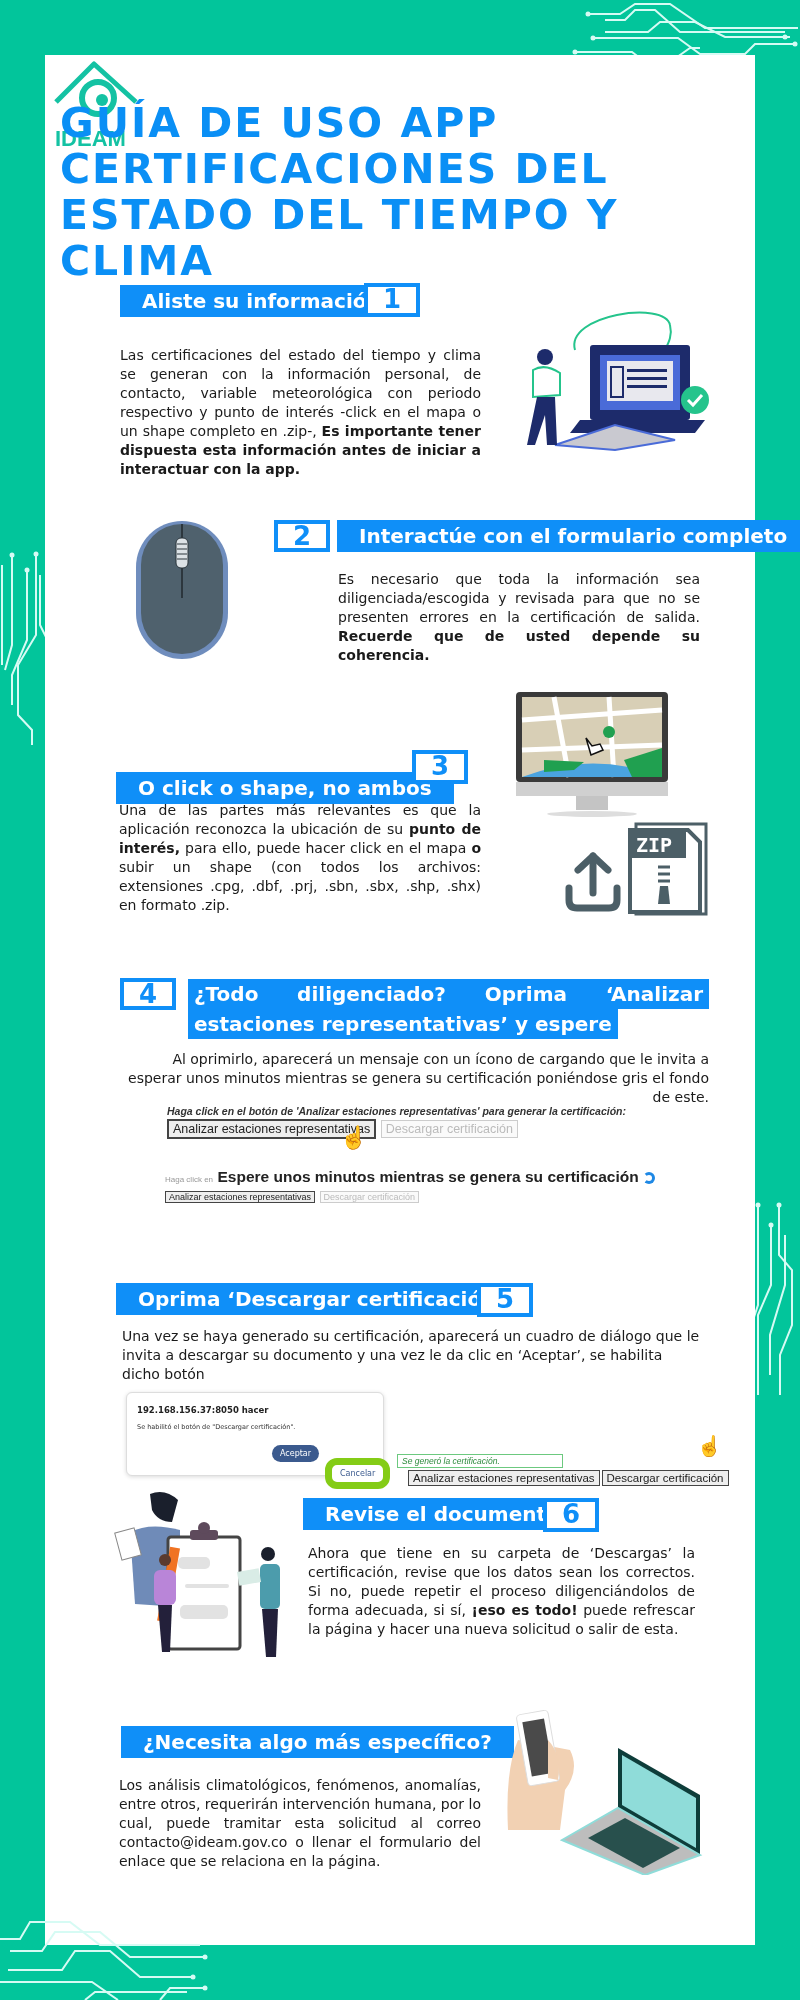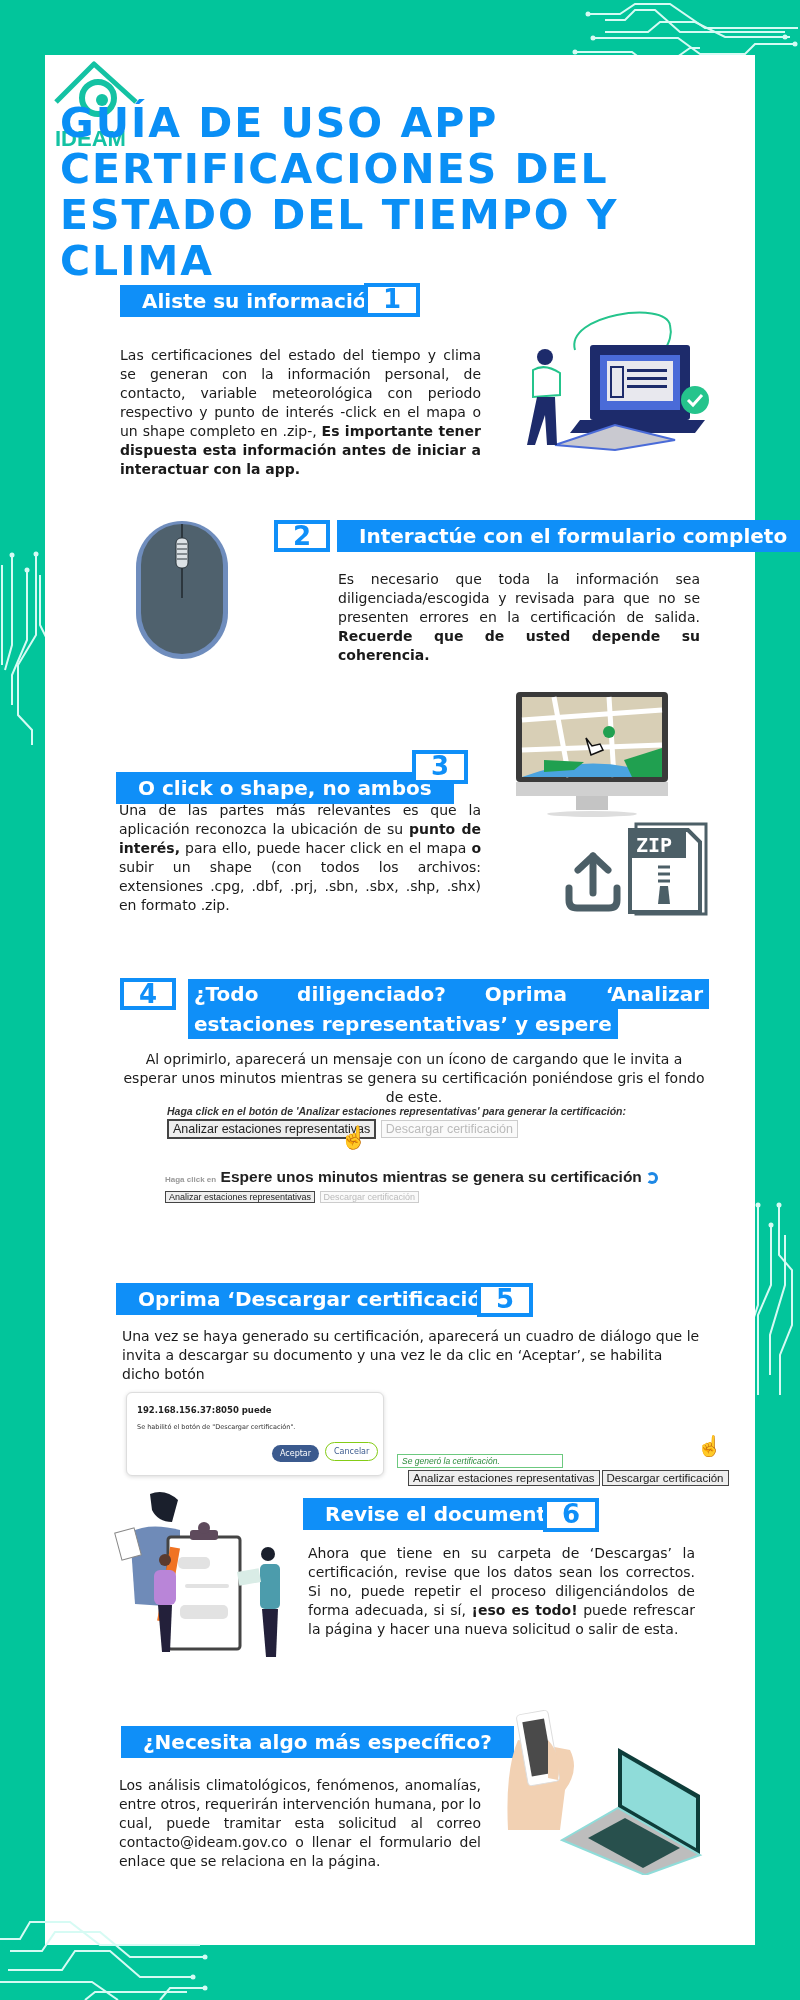--- a/index.html
+++ b/index.html
@@ -187,51 +187,51 @@
       <line x1="30" y1="59" x2="42" y2="59"></line>
     </g>
   <polygon points="32,64 40,64 42,82 30,82" fill="#4c5f67"></polygon>
 </svg>
 
 <div class="num" style="left:120px;top:978px;width:56px;height:32px;">4</div>
 <div class="hdr" style="left:188px;top:979px;width:521px;padding:2px 6px;line-height:26px;white-space:normal;">
   <div style="text-align:justify;text-align-last:justify;">¿Todo diligenciado? Oprima ‘Analizar</div>
 </div>
 <div class="hdr" style="left:188px;top:1009px;padding:2px 6px;">estaciones representativas’  y espere</div>
-<div class="para" style="left:119px;top:1050px;width:590px;text-align:center;">Al oprimirlo, aparecerá un mensaje con un ícono de cargando que le invita a esperar unos minutos mientras se genera su certificación poniéndose gris el fondo de este.</div>
+<div class="para" style="left:119px;top:1050px;width:590px;text-align:right;">Al oprimirlo, aparecerá un mensaje con un ícono de cargando que le invita a esperar unos minutos mientras se genera su certificación poniéndose gris el fondo de este.</div>
 
 <div class="abs" style="left:167px;top:1105px;width:500px;">
   <div class="ui-note">Haga click en el botón de 'Analizar estaciones representativas' para generar la certificación:</div>
   <div style="margin-top:2px;">
     <span class="ui-btn" style="font-size:12.5px;border-width:2px;">Analizar estaciones representativas</span>
     <span class="ui-btn disabled" style="font-size:12.5px;">Descargar certificación</span>
   </div>
   <span class="abs" style="left:173px;top:22px;font-size:22px;line-height:22px;">☝</span>
 </div>
 <div class="abs" style="left:165px;top:1168px;width:500px;">
   <div style="white-space:nowrap;">
-    <span style="font-size:8px;color:#999;filter:blur(0.6px);font-weight:bold;">Haga click en</span>
+    <span style="font-size:8px;color:#999;filter:blur(0.6px);">Haga click en</span>
     <span style="font-weight:bold;font-size:15.5px;color:#222;">Espere unos minutos mientras se genera su certificación</span>
     <span style="display:inline-block;width:12px;height:12px;border:3px solid #1e88e5;border-left-color:transparent;border-radius:50%;vertical-align:middle;"></span>
   </div>
   <div>
     <span class="ui-btn" style="font-size:9px;padding:0 3px;">Analizar estaciones representativas</span>
     <span class="ui-btn disabled" style="font-size:9px;padding:0 3px;">Descargar certificación</span>
   </div>
 </div>
 
 <div class="hdr" style="left:116px;top:1283px;">Oprima ‘Descargar certificación’</div>
 <div class="num" style="left:477px;top:1283px;width:56px;height:34px;">5</div>
 <div class="para" style="left:122px;top:1327px;width:580px;text-align:left;">Una vez se haya generado su certificación, aparecerá un cuadro de diálogo que le invita a descargar su documento y una vez le da clic en ‘Aceptar’, se habilita dicho botón</div>
 
 <div class="dialog" style="left:126px;top:1392px;width:258px;height:84px;">
-  <div style="position:absolute;left:10px;top:12px;font-size:8.5px;font-weight:bold;color:#222;">192.168.156.37:8050 puede</div>
+  <div style="position:absolute;left:10px;top:12px;font-size:8.5px;font-weight:bold;color:#222;">192.168.156.37:8050 hacer</div>
   <div style="position:absolute;left:10px;top:30px;font-size:6.5px;color:#333;">Se habilitó el botón de "Descargar certificación".</div>
   <div class="dlg-btn" style="left:145px;top:52px;background:#3b5a8e;color:#fff;">Aceptar</div>
-  <div class="dlg-btn" style="left:198px;top:49px;border:1px solid #84cc16;color:#3b5a8e;background:#fff;">Cancelar</div>
+  <div class="dlg-btn" style="left:198px;top:65px;border:7px solid #84cc16;color:#3b5a8e;background:#fff;">Cancelar</div>
 </div>
 
 <div class="abs" style="left:397px;top:1418px;width:330px;">
   <div style="width:166px;border:1px solid #6cc97f;font-style:italic;font-size:8.5px;color:#2e8b3e;padding:1px 4px;font-family:'Liberation Sans',sans-serif;margin-top:36px;">Se generó la certificación.</div>
   <div style="margin-left:11px;white-space:nowrap;">
     <span class="ui-btn">Analizar estaciones representativas</span><span class="ui-btn" style="margin-left:2px;">Descargar certificación</span>
   </div>
   <span class="abs" style="left:300px;top:16px;font-size:20px;">☝</span>
 </div>
 

